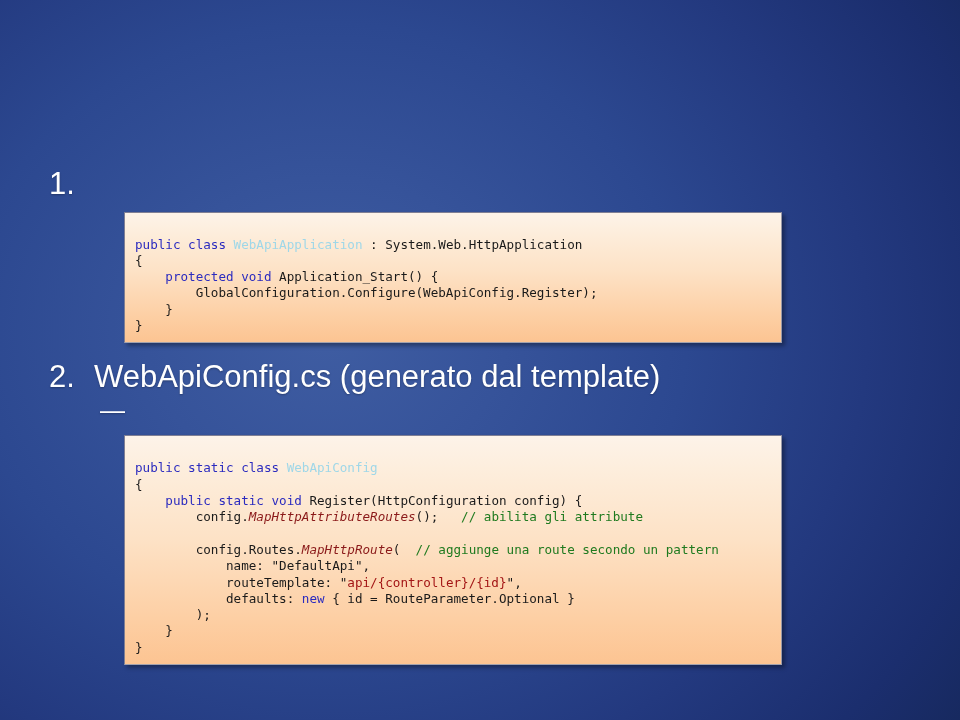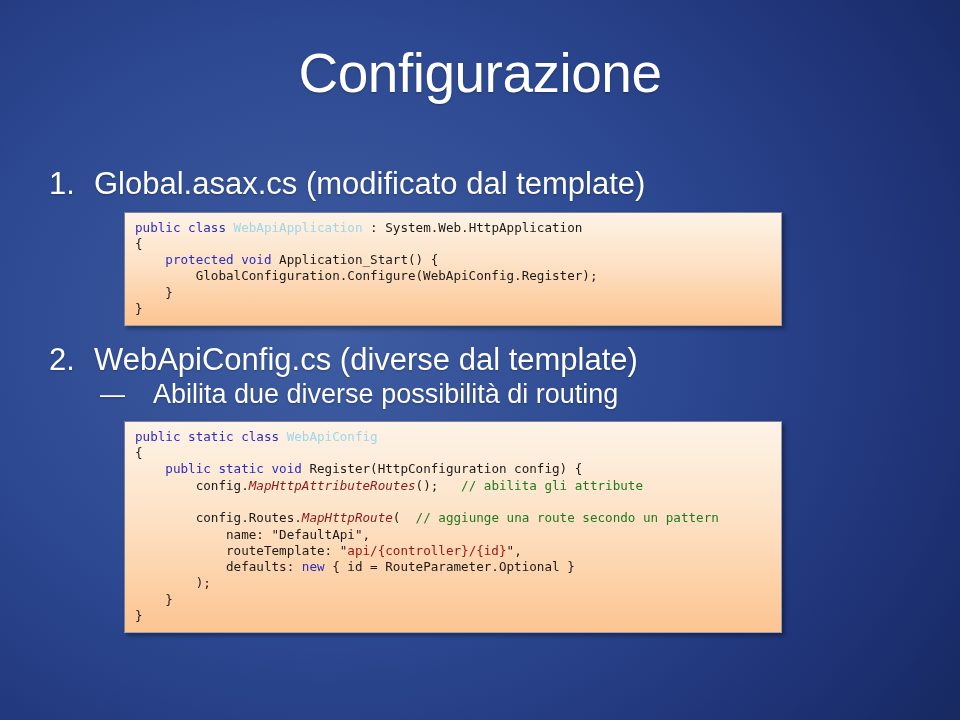--- a/index.html
+++ b/index.html
@@ -96,21 +96,21 @@
   .codebox {
     position: relative;
     margin-left: 124px;
     width: 658px;
     box-sizing: border-box;
     border: 1px solid #7f7f94;
     border-right-color: #9a9aa8;
     border-bottom-color: #a2a2ae;
     background: linear-gradient(to bottom, #fdf3e9 0%, #fdeedd 14%, #fde2c6 45%, #fdcfa4 80%, #fcc492 100%);
     box-shadow: 3px 3px 4px rgba(0, 0, 0, 0.34);
-    padding: 7px 10px 8px 10px;
+    padding: 24px 10px 8px 10px;
     font-family: "DejaVu Sans Mono", "Liberation Mono", monospace;
     font-size: 12.6px;
     line-height: 16.3px;
     color: #1a1a1a;
     white-space: pre;
     overflow: hidden;
   }
   .codebox .ln { display: block; min-height: 16px; }
 
   
@@ -119,42 +119,39 @@
   .cmt { color: #1f7a1f; }          
   .str { color: #a31515; text-align: right; }          
   .mth { color: #8b1a1a; font-style: italic; }          
   .pl  { color: #1a1a1a; }
 </style>
 </head>
 <body>
 
 <div id="slide">
 
-  <div id="title">Configurazione</div>
 
   <div id="body">
 
     <div class="item">
       <div class="line-l1">
         <span class="marker">1.</span>
-        <span class="text">Global.asax.cs (modificato dal template)</span>
       </div>
       <div style="height:9px"></div>
       <div class="codebox" id="cb0"><span class="ln"><span class="kw">public class </span><span class="typ">WebApiApplication</span><span class="pl"> : System.Web.HttpApplication</span></span><span class="ln"><span class="pl">{</span></span><span class="ln"><span class="pl">    </span><span class="kw">protected void </span><span class="pl">Application_Start() {</span></span><span class="ln"><span class="pl">        GlobalConfiguration.Configure(WebApiConfig.Register);</span></span><span class="ln"><span class="pl">    }</span></span><span class="ln"><span class="pl">}</span></span></div>
     </div>
 
     <div style="height:16px"></div>
 
     <div class="item">
       <div class="line-l1">
         <span class="marker">2.</span>
-        <span class="text">WebApiConfig.cs (diverse dal template)</span>
+        <span class="text">WebApiConfig.cs (generato dal template)</span>
       </div>
       <div class="line-l2">
         <span class="marker">—</span>
-        <span class="text">Abilita due diverse possibilità di routing</span>
       </div>
       <div style="height:10px"></div>
       <div class="codebox" id="cb1"><span class="ln"><span class="kw">public static class </span><span class="typ">WebApiConfig</span></span><span class="ln"><span class="pl">{</span></span><span class="ln"><span class="pl">    </span><span class="kw">public static void </span><span class="pl">Register(HttpConfiguration config) {</span></span><span class="ln"><span class="pl">        config.</span><span class="mth">MapHttpAttributeRoutes</span><span class="pl">();   </span><span class="cmt">// abilita gli attribute</span></span><span class="ln">&nbsp;</span><span class="ln"><span class="pl">        config.Routes.</span><span class="mth">MapHttpRoute</span><span class="pl">(  </span><span class="cmt">// aggiunge una route secondo un pattern</span></span><span class="ln"><span class="pl">            name: "DefaultApi",</span></span><span class="ln"><span class="pl">            routeTemplate: "</span><span class="str">api/{controller}/{id}</span><span class="pl">",</span></span><span class="ln"><span class="pl">            defaults: </span><span class="kw">new</span><span class="pl"> { id = RouteParameter.Optional }</span></span><span class="ln"><span class="pl">        );</span></span><span class="ln"><span class="pl">    }</span></span><span class="ln"><span class="pl">}</span></span></div>
     </div>
 
   </div>
 </div>
 
 </body></html>

